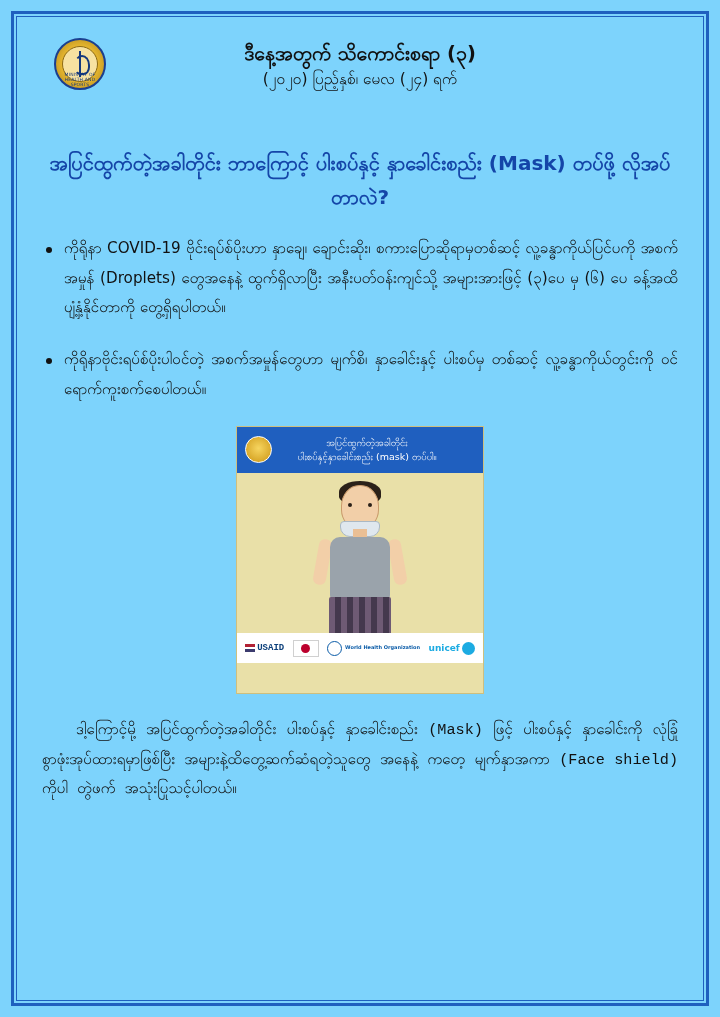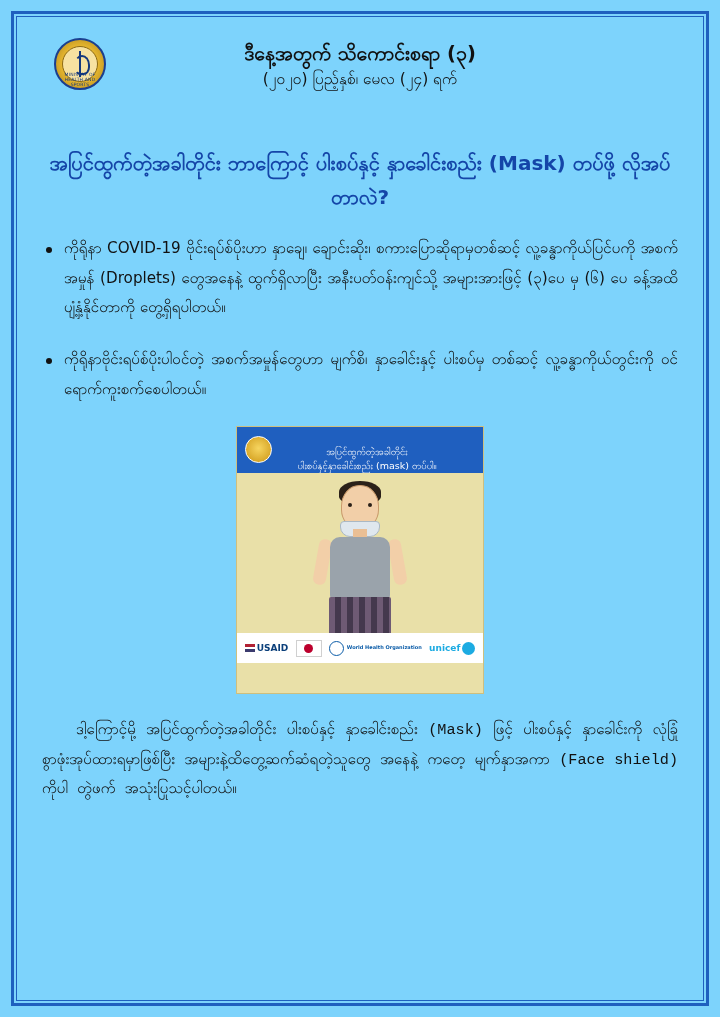--- a/index.html
+++ b/index.html
@@ -186,21 +186,21 @@
     position: relative;
     overflow: hidden;
     border: 1px solid #cdbf7f;
     box-sizing: border-box;
   }
   .poster-head {
     height: 46px;
     background: #1f5fbf;
     color: #ffffff;
     display: flex;
-    align-items: flex-end;
+    align-items: center;
     justify-content: center;
     position: relative;
   }
   .poster-head .ph-seal {
     position: absolute;
     left: 8px;
     top: 9px;
     width: 27px;
     height: 27px;
     border-radius: 50%;
@@ -317,20 +317,21 @@
     padding: 0 4px;
     box-sizing: border-box;
   }
   .logo-usaid {
     font-size: 9px;
     font-weight: bold;
     color: #0b3f7a;
     display: flex;
     align-items: center;
     gap: 2px;
+    font-family: Liberation Mono, monospace;
   }
   .logo-usaid .flagbar {
     width: 10px;
     height: 8px;
     background: linear-gradient(180deg, #b22234 0 33%, #ffffff 33% 66%, #3c3b6e 66% 100%);
   }
   .logo-jp {
     width: 26px;
     height: 17px;
     background: #ffffff;

